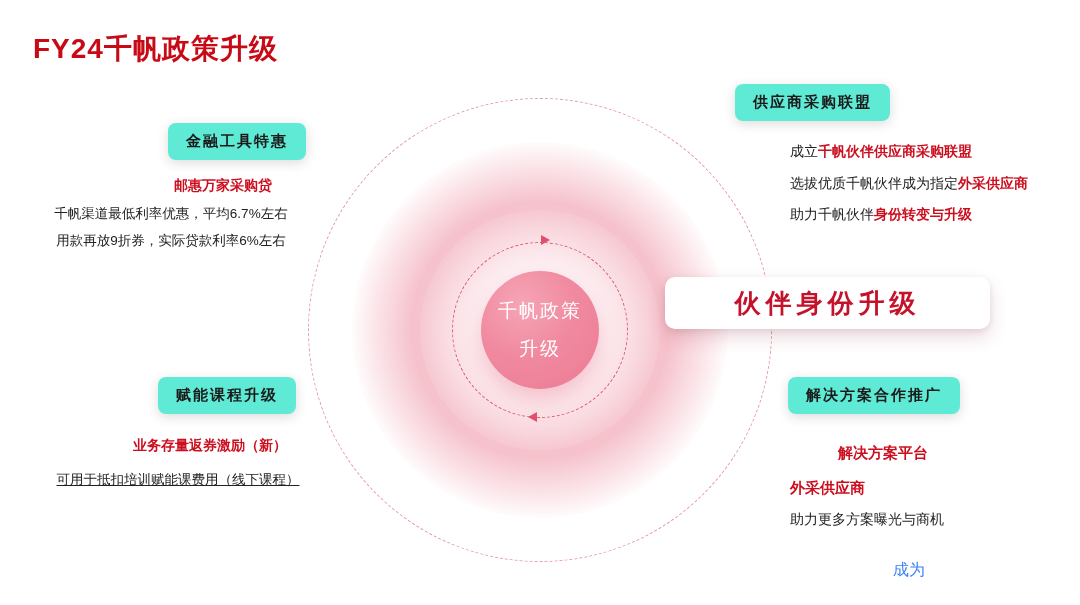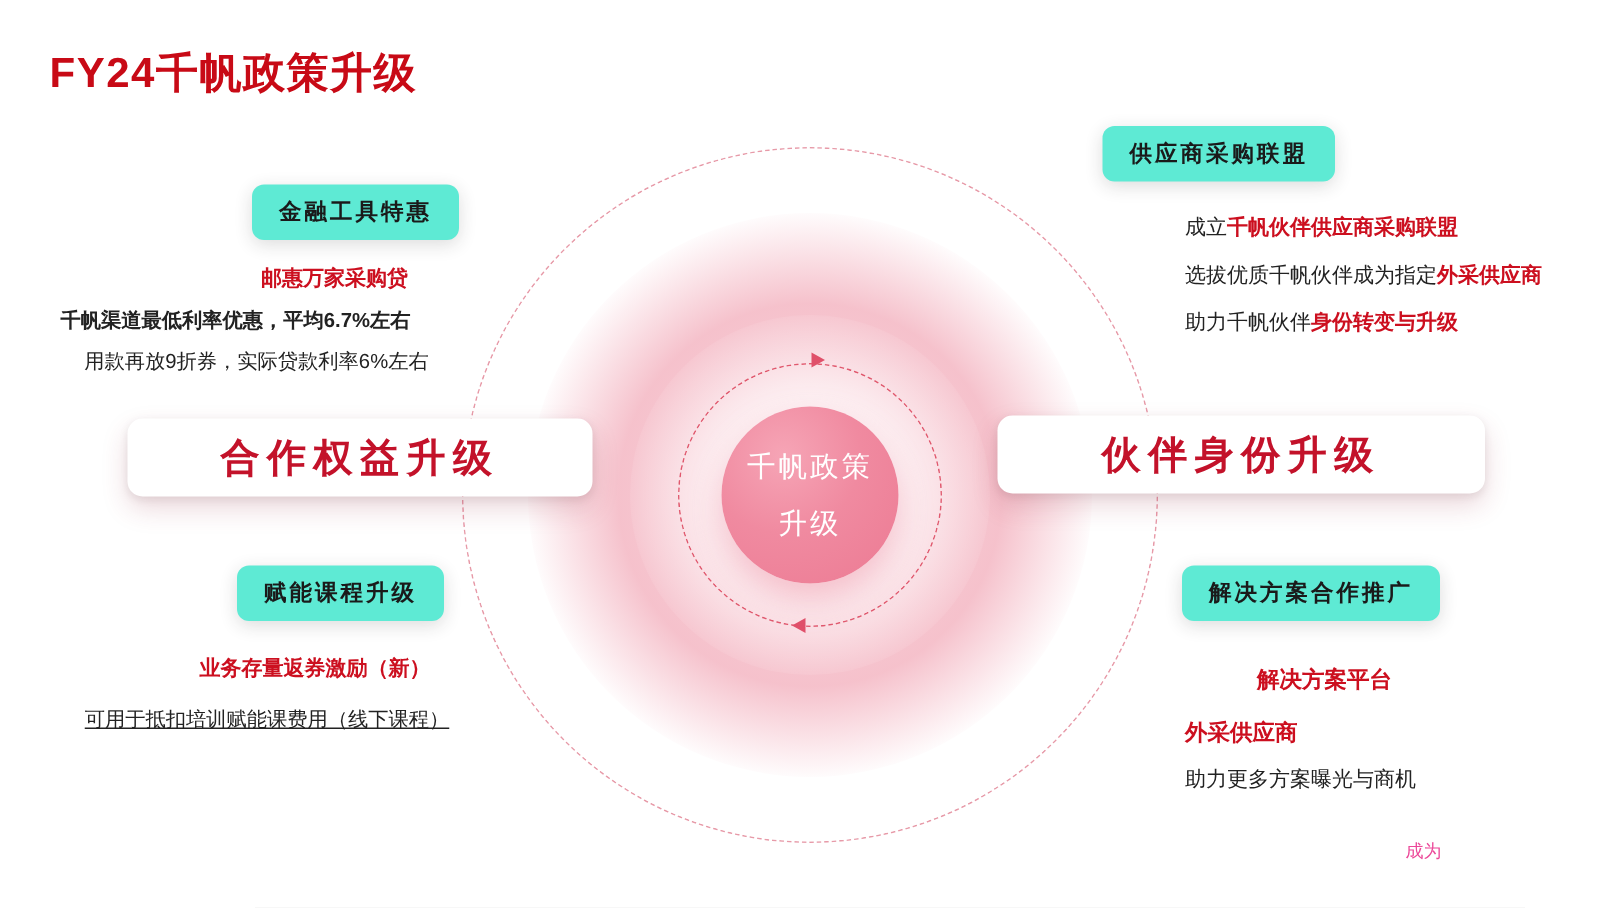--- a/index.html
+++ b/index.html
@@ -79,21 +79,21 @@
   .red-b { color:#cc0f1f; font-weight:bold; }
   .blk   { color:#222222; }
   .f14 { font-size:14px; }
   .f13 { font-size:13.5px; }
   .f15 { font-size:15px; }
   .center-t { text-align:center; }
 
   .footer {
     position:absolute; left:893px; top:558px; z-index:4; line-height:1.5;
   }
-  .footer .f-line1 { font-size:12px; color:#ec4899;margin-left:44px; }
+  .footer .f-line1 { font-size:16px; color:#3b82f6; }
   .footer .f-line2 { font-size:13px; color:#8e8e8e; font-weight:bold; }
 </style>
 </head>
 <body>
 
 <div class="page">
 
   <div class="title">FY24千帆政策升级</div>
 
 
@@ -105,26 +105,23 @@
   <div class="arrow-bottom"></div>
   <div class="center-circle">
     <span>千帆政策</span>
     <span>升级</span>
   </div>
 
   <div class="card" style="left:168px; top:123px;">
     <span>金融工具特惠</span>
   </div>
   <div class="txt red-b f14" style="left:174px; top:177px;">邮惠万家采购贷</div>
-  <div class="txt blk f13 center-t" style="left:16px; top:205px; width:282px;font-weight:bold;">千帆渠道最低利率优惠，平均6.7%左右</div>
+  <div class="txt blk f13 center-t" style="left:30px; top:205px; width:282px;">千帆渠道最低利率优惠，平均6.7%左右</div>
   <div class="txt blk f13 center-t" style="left:30px; top:232px; width:282px;">用款再放9折券，实际贷款利率6%左右</div>
 
-  <div class="pill" style="left:85px; top:279px; width:310px; height:52px;">
-    <span>合作权益升级</span>
-  </div>
 
   <div class="card" style="left:158px; top:377px;">
     <span>赋能课程升级</span>
   </div>
   <div class="txt red-b f14 center-t" style="left:60px; top:437px; width:300px;">业务存量返券激励（新）</div>
   <div class="txt blk f13 center-t" style="left:28px; top:471px; width:300px;text-decoration:underline;">可用于抵扣培训赋能课费用（线下课程）</div>
 
   <div class="card" style="left:735px; top:84px;">
     <span>供应商采购联盟</span>
   </div>

